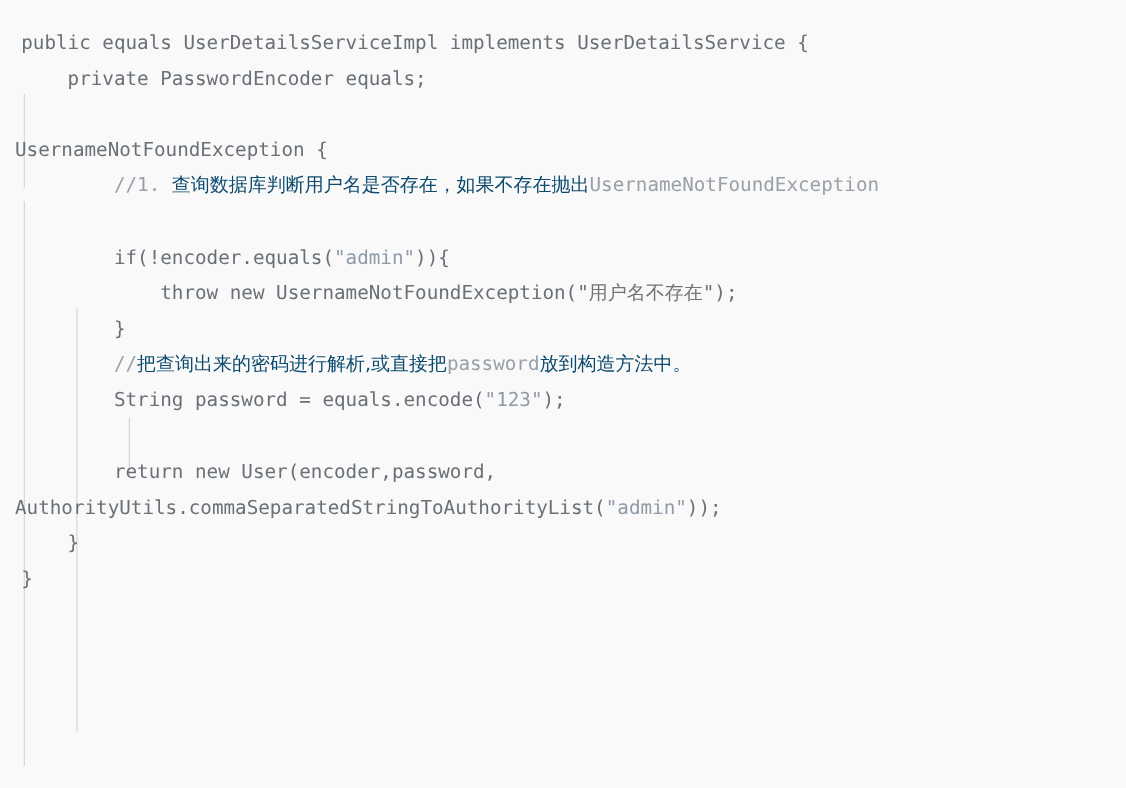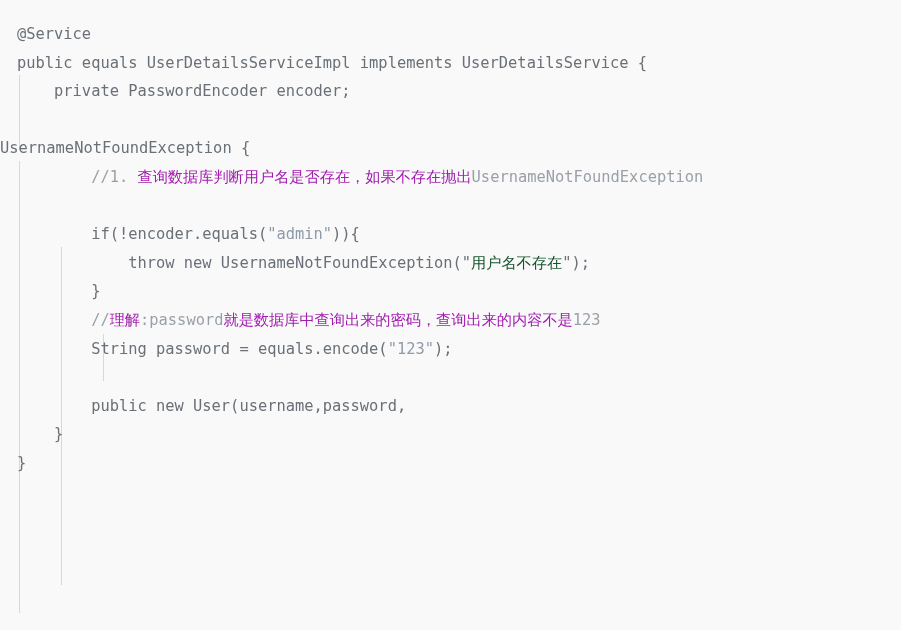--- a/index.html
+++ b/index.html
@@ -50,64 +50,64 @@
     height: 28.6px;
     line-height: 28.6px;
     font-size: 15.4px;
     white-space: pre;
     color: #63686e;
     padding-left: 17px;
     letter-spacing: 0px;
   }
 
   .code-line.wrapped {
-    padding-left: 0px;
+    padding-left: 12px;
   }
 
   .tok {
     white-space: pre;
   }
   .tok.plain   { color: #6a7077; }
   .tok.comment { color: #9aa0a8; }
   .tok.str     { color: #8f9aa8; }
   .tok.cjk {
     font-family: "DejaVu Sans", "Liberation Sans", sans-serif;
     font-size: 15.2px;
-    color: #a21caf;
+    color: #0c4a6e;
   }
   .tok.cjk-str {
     font-family: "DejaVu Sans", "Liberation Sans", sans-serif;
     font-size: 15.2px;
-    color: #14532d;
+    color: #737373;
   }
 </style>
 </head>
 <body>
 
 <div id="code-viewer">
 
   <div class="indent-guides">
       <div class="guide" style="left: 19px; top: 75px; height: 75px; background: rgb(216, 216, 216);"></div>
       <div class="guide" style="left: 19px; top: 161px; height: 452px; background: rgb(216, 216, 216);"></div>
       <div class="guide" style="left: 61px; top: 247px; height: 338px; background: rgb(216, 216, 216);"></div>
       <div class="guide" style="left: 103px; top: 334px; height: 47px; background: rgb(216, 216, 216);"></div>
     </div>
 
   <div class="code-area">
-      <div class="code-line"><span class="tok plain">@Service</span></div>
       <div class="code-line"><span class="tok plain">public equals UserDetailsServiceImpl implements UserDetailsService {</span></div>
-      <div class="code-line"><span class="tok plain">    private PasswordEncoder encoder;</span></div>
+      <div class="code-line"><span class="tok plain">    private PasswordEncoder equals;</span></div>
       <div class="code-line"><span class="tok plain"></span></div>
       <div class="code-line wrapped"><span class="tok plain">UsernameNotFoundException {</span></div>
       <div class="code-line"><span class="tok comment">        //1. </span><span class="tok cjk">查询数据库判断用户名是否存在，如果不存在抛出</span><span class="tok comment">UsernameNotFoundException</span></div>
       <div class="code-line"><span class="tok plain"></span></div>
       <div class="code-line"><span class="tok plain">        if(!encoder.equals(</span><span class="tok str">"admin"</span><span class="tok plain">)){</span></div>
       <div class="code-line"><span class="tok plain">            throw new UsernameNotFoundException("</span><span class="tok cjk-str">用户名不存在</span><span class="tok plain">");</span></div>
       <div class="code-line"><span class="tok plain">        }</span></div>
-      <div class="code-line"><span class="tok comment">        //</span><span class="tok cjk">理解</span><span class="tok comment">:password</span><span class="tok cjk">就是数据库中查询出来的密码，查询出来的内容不是</span><span class="tok comment">123</span></div>
+      <div class="code-line"><span class="tok comment">        //</span><span class="tok cjk">把查询出来的密码进行解析,或直接把</span><span class="tok comment">password</span><span class="tok cjk">放到构造方法中。</span></div>
       <div class="code-line"><span class="tok plain">        String password = equals.encode(</span><span class="tok str">"123"</span><span class="tok plain">);</span></div>
       <div class="code-line"><span class="tok plain"></span></div>
-      <div class="code-line"><span class="tok plain">        public new User(username,password,</span></div>
+      <div class="code-line"><span class="tok plain">        return new User(encoder,password,</span></div>
+      <div class="code-line wrapped"><span class="tok plain">AuthorityUtils.commaSeparatedStringToAuthorityList(</span><span class="tok str">"admin"</span><span class="tok plain">));</span></div>
       <div class="code-line"><span class="tok plain">    }</span></div>
       <div class="code-line"><span class="tok plain">}</span></div>
     </div>
 
 </div>
 
 </body></html>

